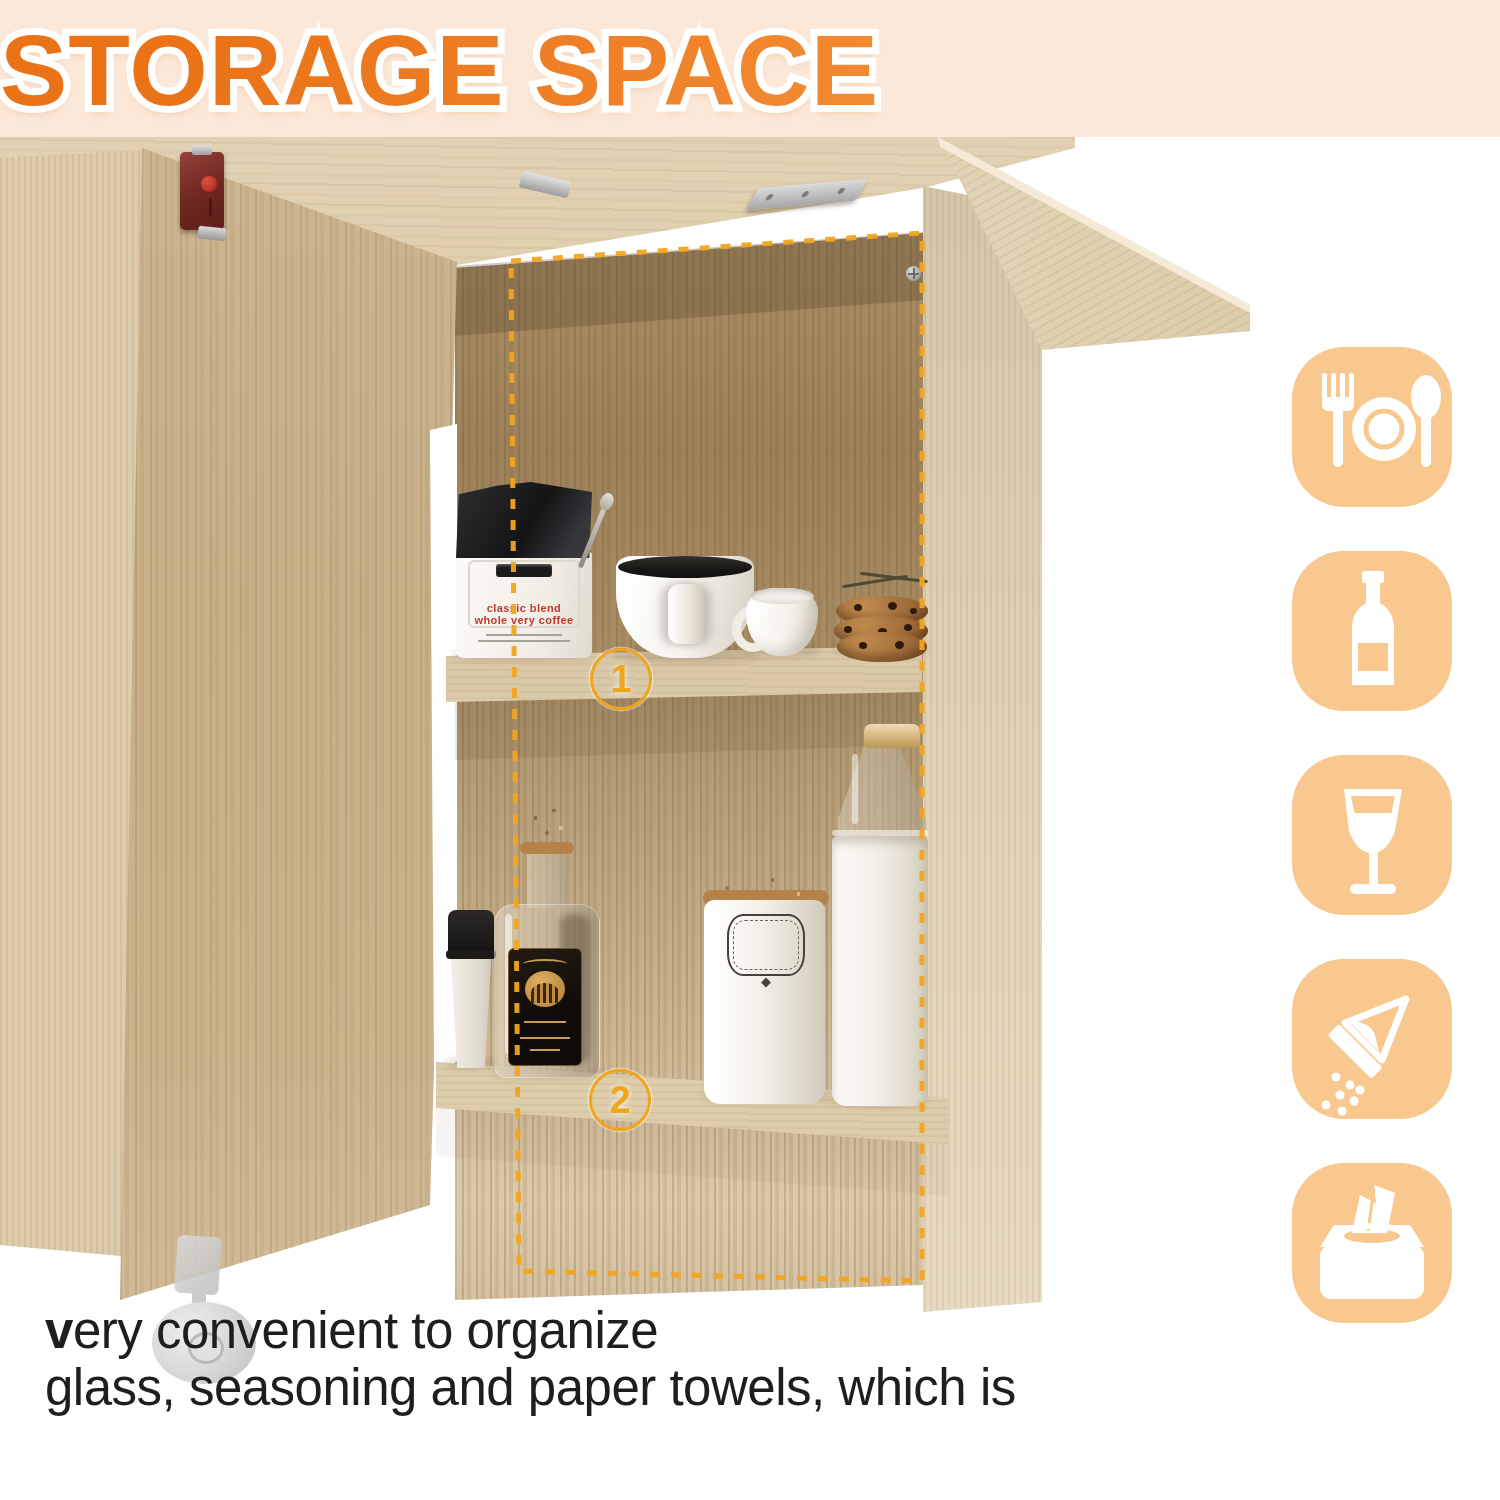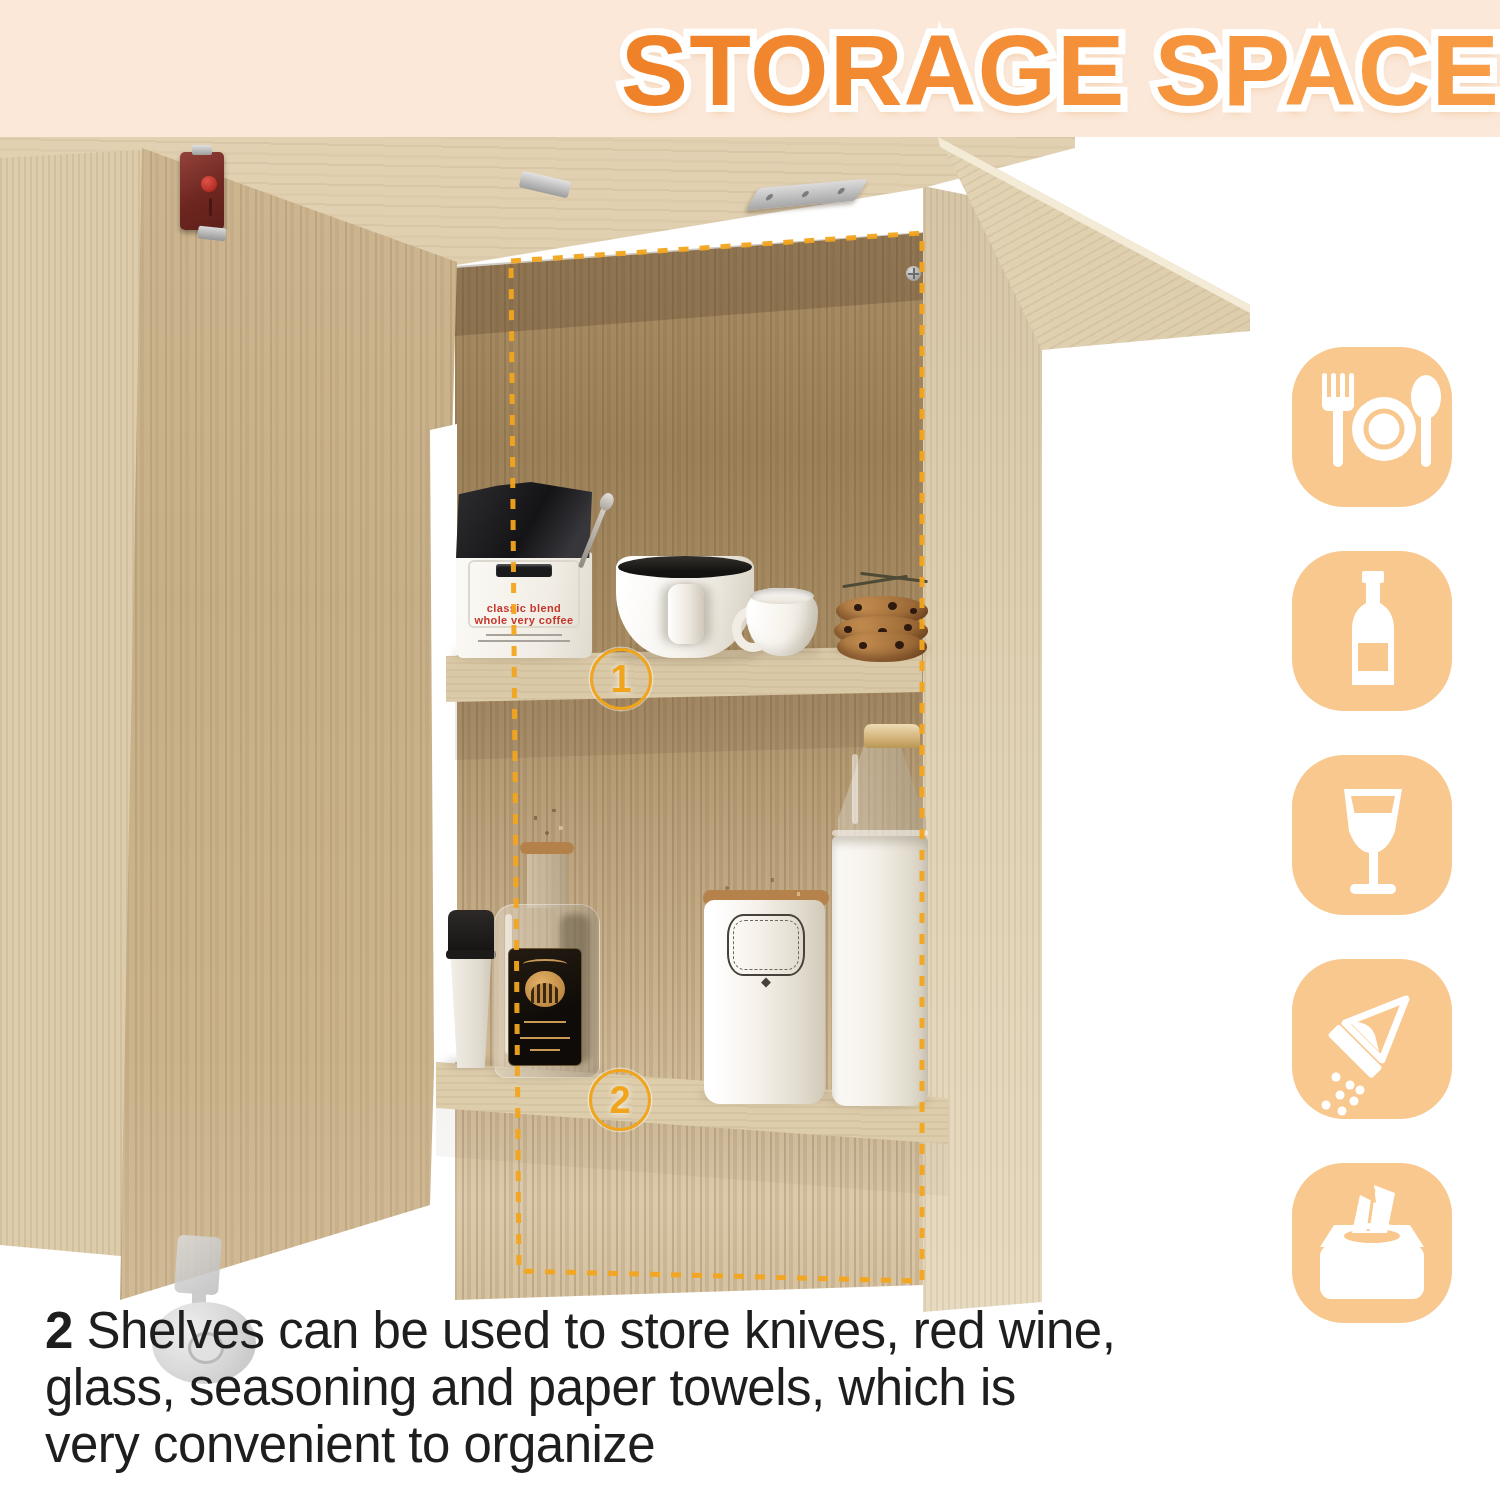--- a/index.html
+++ b/index.html
@@ -2,21 +2,21 @@
 <html><head>
 <meta charset="utf-8">
 <style>
   html,body{margin:0;padding:0;background:#ffffff;}
   .canvas{position:relative;width:1500px;height:1500px;overflow:hidden;
           background:#ffffff;font-family:"Liberation Sans",sans-serif;}
   .layer{position:absolute;left:0;top:0;width:1500px;height:1500px;}
 
   
   .band{position:absolute;left:0;top:0;width:1500px;height:137px;background:#FBE8D9;}
-  .title-wrap{position:absolute;left:0;top:0;width:1500px;height:137px;text-align:right;
+  .title-wrap{position:absolute;left:0;top:0;width:1500px;height:137px;text-align:left;
               font-size:101px;font-weight:800;letter-spacing:1px;line-height:140px;}
   .title-back{position:absolute;left:0;right:0;top:0;color:#ffffff;
               -webkit-text-stroke:14px #ffffff;
               text-shadow:0 6px 10px rgba(230,160,90,.55);}
   .title-front{position:absolute;left:0;right:0;top:0;color:#F0802A;
                background:linear-gradient(115deg,#EA7318 15%,#F89B45 90%);
                -webkit-background-clip:text;background-clip:text;
                -webkit-text-fill-color:transparent;}
 
   
@@ -430,18 +430,17 @@
       </g>
       <ellipse cx="80" cy="73" rx="28" ry="8" fill="#F8C88E"></ellipse>
       <path d="M60 70 L68 32 L84 40 L82 22 L103 30 L95 70 Z" fill="#ffffff"></path>
       <path d="M82 26 L76 68" stroke="#F8C88E" stroke-width="3" fill="none"></path>
       <ellipse cx="80" cy="73" rx="33" ry="10" fill="none" stroke="#ffffff" stroke-width="6"></ellipse>
       <rect x="28" y="82" width="104" height="54" rx="11" fill="#ffffff"></rect>
     </svg>
   </div>
 
   <div class="caption">
-    <div class="cap-line">2 Shelves can be used to store knives, red wine,</div>
+    <div class="cap-line">very convenient to organize</div>
     <div class="cap-line">glass, seasoning and paper towels, which is</div>
-    <div class="cap-line">very convenient to organize</div>
   </div>
 
 </div>
 
 </body></html>

